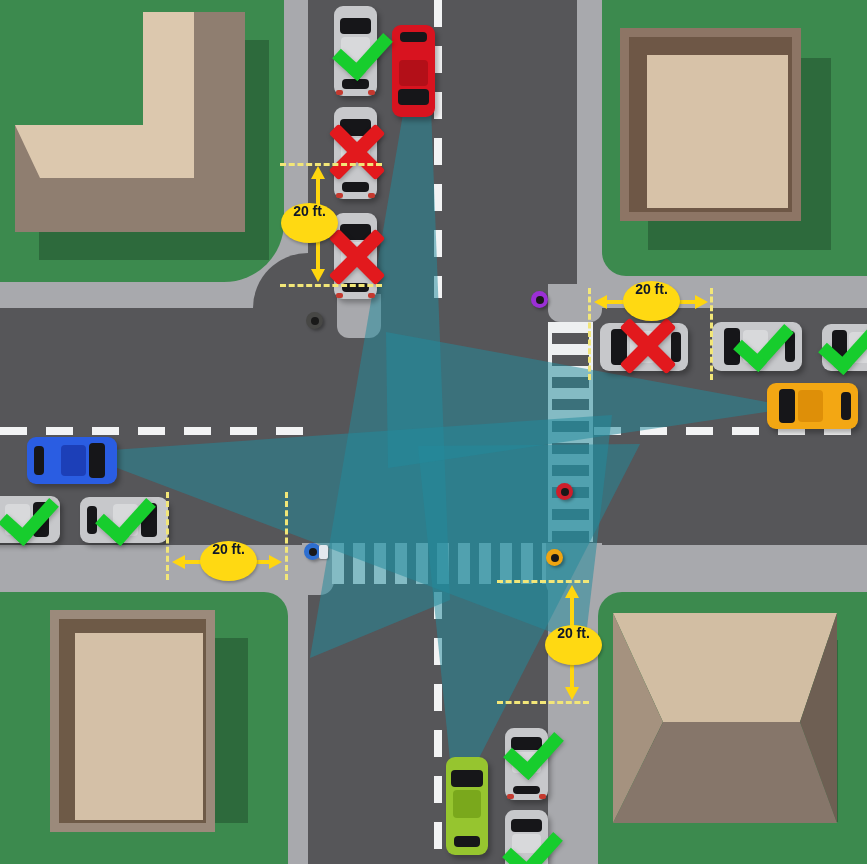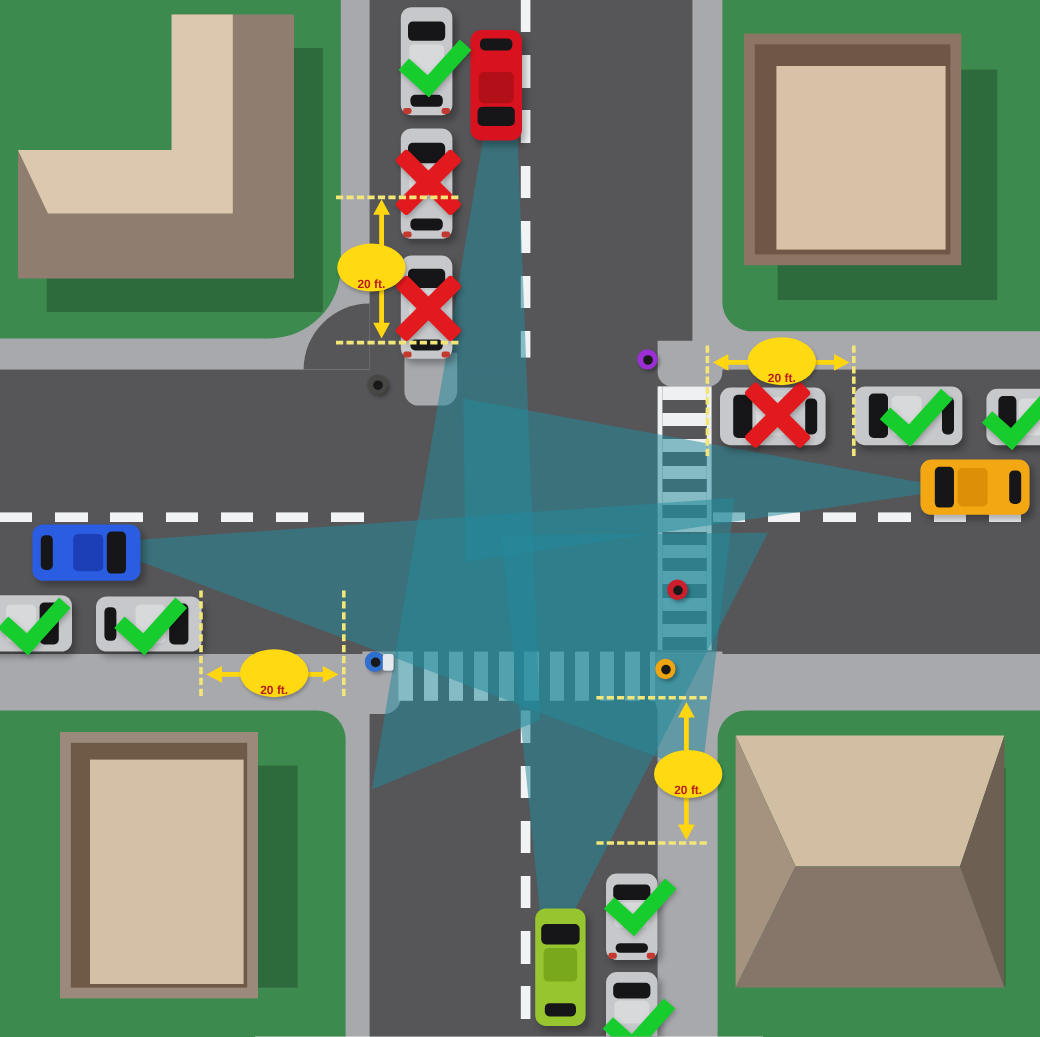--- a/index.html
+++ b/index.html
@@ -51,22 +51,22 @@
   .mdash-h{position:absolute;height:0;border-top:3px dashed #f2e678;z-index:9;}
   .mdash-v{position:absolute;width:0;border-left:3px dashed #f2e678;z-index:9;}
   .arr-v{position:absolute;width:14px;z-index:9;}
   .arr-v .line{position:absolute;left:5px;top:10px;bottom:10px;width:4px;background:#ffd60f;}
   .arr-v .h1{position:absolute;top:0;left:0;width:0;height:0;border-left:7px solid transparent;border-right:7px solid transparent;border-bottom:13px solid #ffd60f;}
   .arr-v .h2{position:absolute;bottom:0;left:0;width:0;height:0;border-left:7px solid transparent;border-right:7px solid transparent;border-top:13px solid #ffd60f;}
   .arr-h{position:absolute;height:14px;z-index:9;}
   .arr-h .line{position:absolute;top:5px;left:10px;right:10px;height:4px;background:#ffd60f;}
   .arr-h .h1{position:absolute;left:0;top:0;width:0;height:0;border-top:7px solid transparent;border-bottom:7px solid transparent;border-right:13px solid #ffd60f;}
   .arr-h .h2{position:absolute;right:0;top:0;width:0;height:0;border-top:7px solid transparent;border-bottom:7px solid transparent;border-left:13px solid #ffd60f;}
-  .oval{position:absolute;width:57px;height:40px;background:#ffd912;border-radius:50%;display:flex;align-items:flex-end;justify-content:center;
-        font-weight:bold;font-size:10px;color:#b91c1c;z-index:9;box-shadow:1px 2px 3px rgba(0,0,0,.25);white-space:nowrap;}
+  .oval{position:absolute;width:57px;height:40px;background:#ffd912;border-radius:50%;display:flex;align-items:flex-start;justify-content:center;
+        font-weight:bold;font-size:14px;color:#0f172a;z-index:9;box-shadow:1px 2px 3px rgba(0,0,0,.25);white-space:nowrap;}
   
   .ped{position:absolute;width:17px;height:17px;border-radius:50%;z-index:10;box-shadow:2px 2px 3px rgba(0,0,0,.3);}
   .ped .head{position:absolute;left:4.5px;top:4.5px;width:8px;height:8px;border-radius:50%;background:#191919;}
   svg{display:block;}
 </style>
 </head>
 <body>
 
 <div id="canvas">
 

